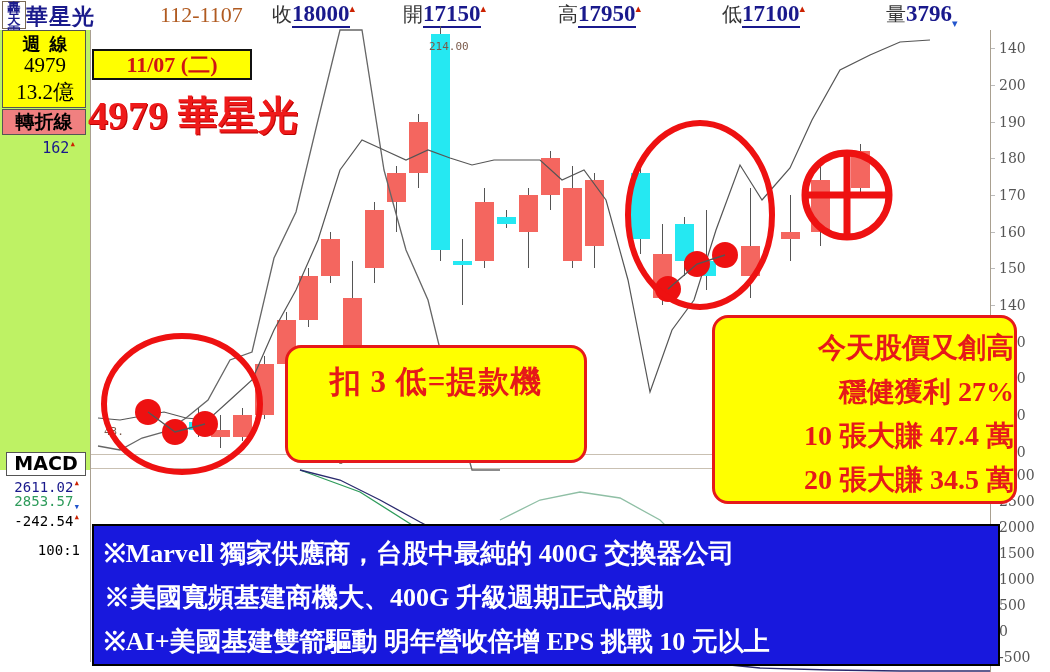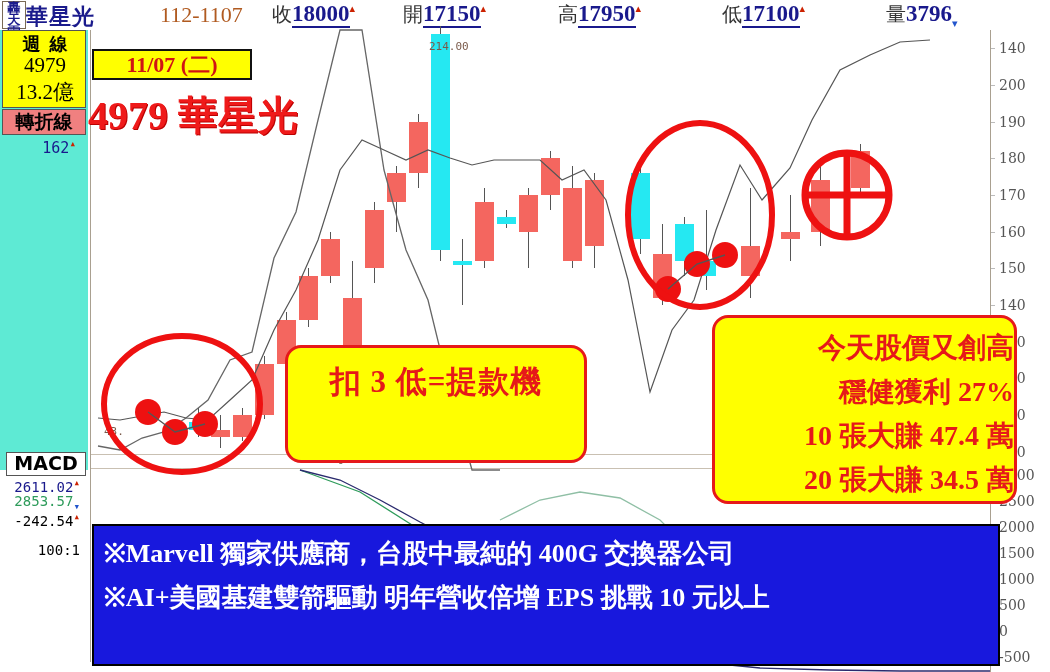--- a/index.html
+++ b/index.html
@@ -15,21 +15,21 @@
             font-weight:bold;letter-spacing:1px;font-family:"DejaVu Sans",sans-serif;}
   .hdr-field{position:absolute;top:1px;white-space:nowrap;font-size:23px;}
   .hdr-lbl{color:#333;font-size:20px;font-family:"DejaVu Sans",sans-serif;}
   .hdr-val{color:#19198c;font-weight:bold;letter-spacing:0px;}
   .hdr-val .u{border-bottom:2px solid #19198c;}
   .tick-up{color:#cc2200;font-size:11px;vertical-align:super;}
   .tick-dn{color:#2255cc;font-size:11px;vertical-align:sub;}
   #hdr-date{position:absolute;left:160px;top:2px;color:#b05a20;font-size:22px;}
 
   
-  #leftpanel{position:absolute;left:0;top:30px;width:88px;height:440px;background:#5eead4;}
+  #leftpanel{position:absolute;left:0;top:30px;width:88px;height:440px;background:#bef264;padding-left:45px;}
   #wkbox{position:absolute;left:2px;top:0px;width:84px;height:78px;background:#ffff00;
          border:1px solid #555;box-sizing:border-box;}
   #wk-title{position:absolute;left:0;top:1px;width:84px;text-align:center;color:#000;
             font-size:18px;font-weight:bold;letter-spacing:9px;text-indent:9px;}
   #wk-code{position:absolute;left:0;top:22px;width:84px;text-align:center;color:#000;
            font-size:21px;}
   #wk-amt{position:absolute;left:0;top:47px;width:84px;text-align:center;color:#000;
           font-size:21px;}
   #turnbox{position:absolute;left:2px;top:79px;width:84px;height:26px;background:#f08080;
            border:1px solid #555;box-sizing:border-box;color:#000;font-size:19px;
@@ -283,14 +283,15 @@
 
 <div class="ybox" id="ybox-right">
   <div>今天股價又創高</div>
   <div>穩健獲利 27%</div>
   <div>10 張大賺 47.4 萬</div>
   <div>20 張大賺 34.5 萬</div>
 </div>
 
 <div id="bluebox">
   <div>※Marvell 獨家供應商，台股中最純的 400G 交換器公司</div>
+  <div>※美國寬頻基建商機大、400G  升級週期正式啟動</div>
   <div>※AI+美國基建雙箭驅動  明年營收倍增  EPS 挑戰 10 元以上</div>
 </div>
 
 </body></html>

